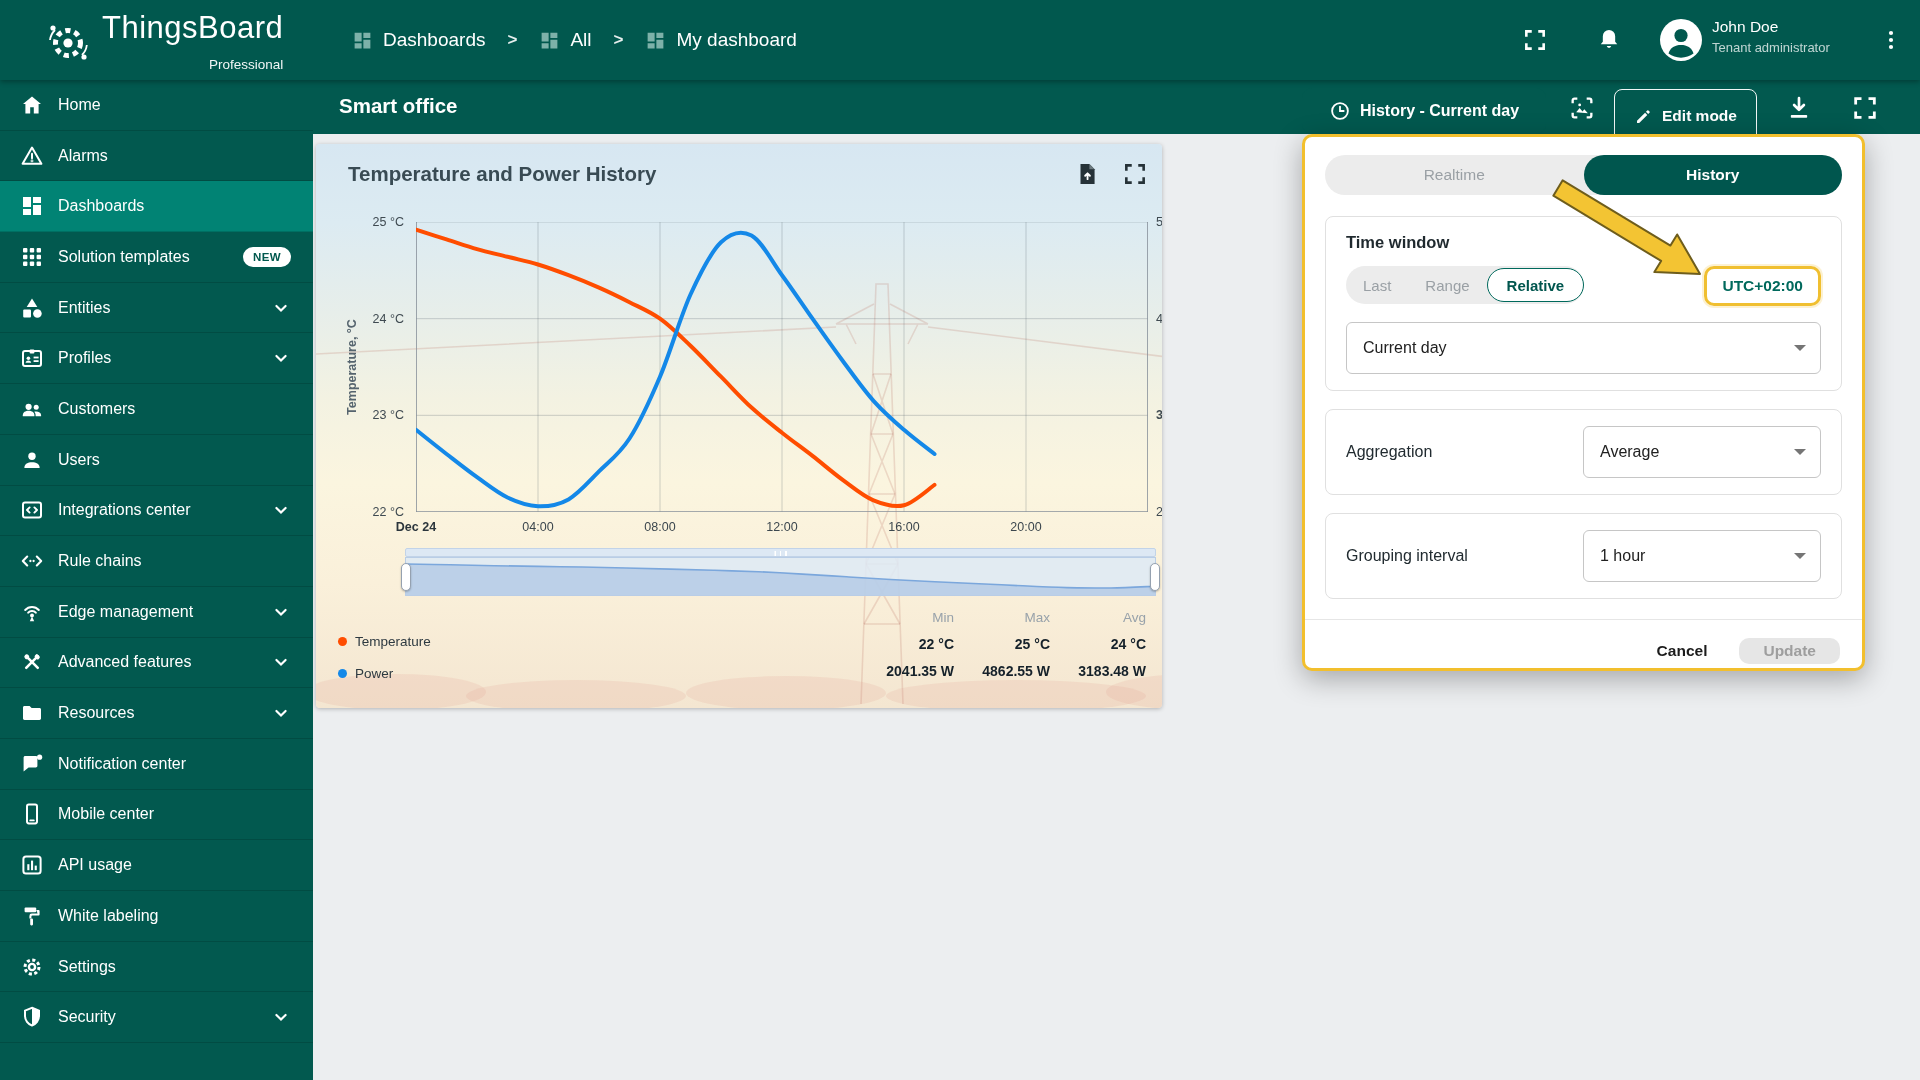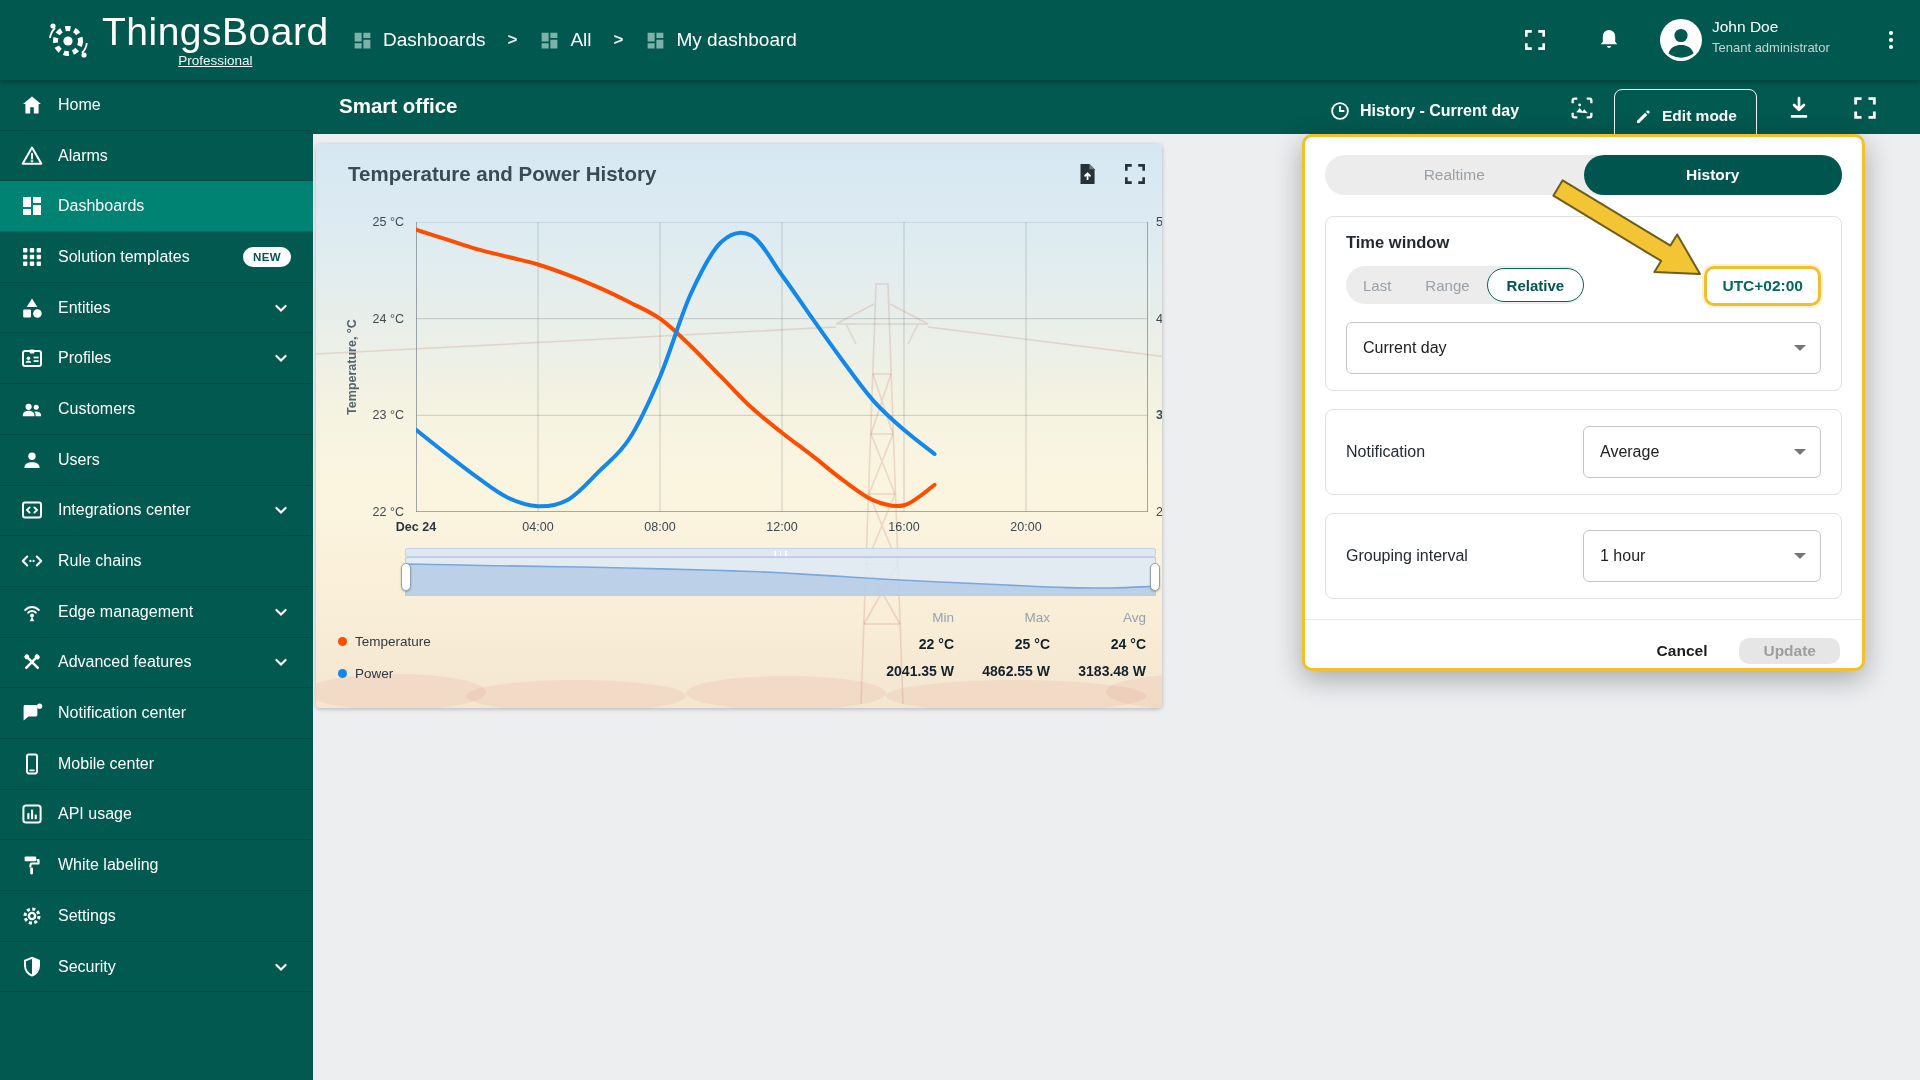--- a/index.html
+++ b/index.html
@@ -5,22 +5,22 @@
   * { margin:0; padding:0; box-sizing:border-box; }
   html,body { width:1920px; height:1080px; overflow:hidden;
     font-family:"Liberation Sans","DejaVu Sans",sans-serif; background:#eceef0; }
   .app { position:relative; width:1920px; height:1080px; }
 
   
   .topbar { position:absolute; left:0; top:0; width:1920px; height:80px;
     background:#01584e; z-index:40; box-shadow:0 2px 5px rgba(0,0,0,.3); }
   .brand { position:absolute; left:44px; top:12px; display:flex; align-items:center; gap:10px; cursor:pointer; }
   .brand-text { color:#fff; line-height:1; }
-  .brand-name { font-size:39px; font-weight:500; letter-spacing:.5px; }
-  .brand-edition { display:block; text-align:center; font-size:13.5px; font-weight:400; margin-top:3px; opacity:.95;text-decoration:underline; }
+  .brand-name { font-size:31px; font-weight:500; letter-spacing:.5px; }
+  .brand-edition { display:block; text-align:right; font-size:13.5px; font-weight:400; margin-top:15px; opacity:.95; }
   .breadcrumb { position:absolute; left:352px; top:0; height:80px; display:flex; align-items:center; gap:22px; }
   .crumb { display:flex; align-items:center; gap:10px; color:#fff; font-size:19px; cursor:pointer; }
   .crumb .bc-icon { opacity:.75; }
   .bc-sep { color:rgba(255,255,255,.9); font-size:17px; font-weight:700; }
   .top-right { position:absolute; right:0; top:0; height:80px; display:flex; align-items:center; }
   .top-icon-btn { width:30px; height:30px; color:#fff; cursor:pointer; display:flex; align-items:center; justify-content:center; }
   .tr-fullscreen { position:absolute; right:370px; }
   .tr-bell { position:absolute; right:296px; }
   .avatar { position:absolute; right:218px; top:19px; width:42px; height:42px; cursor:pointer; }
   .user-block { position:absolute; right:60px; top:18px; width:148px; color:#fff; cursor:pointer; }
@@ -388,20 +388,33 @@
           </svg>
         </span>
       <span class="nav-label">Advanced features</span>
       <span class="nav-chevron">
           <svg width="20" height="20" viewBox="0 0 24 24" fill="none" stroke="#fff" stroke-width="2.6" stroke-linecap="round">
             <path d="M6.5 9.5 12 15l5.5-5.5"></path>
           </svg>
         </span>
     </div>
 
+    <div class="nav-item">
+      <span class="nav-icon">
+          <svg width="24" height="24" viewBox="0 0 24 24" fill="#fff">
+            <path d="M3 6.4C3 5.6 3.7 5 4.5 5h5.1l2 2h7.9c.8 0 1.5.6 1.5 1.4v9.2c0 .8-.7 1.4-1.5 1.4h-15C3.7 19 3 18.4 3 17.6z"></path>
+          </svg>
+        </span>
+      <span class="nav-label">Resources</span>
+      <span class="nav-chevron">
+          <svg width="20" height="20" viewBox="0 0 24 24" fill="none" stroke="#fff" stroke-width="2.6" stroke-linecap="round">
+            <path d="M6.5 9.5 12 15l5.5-5.5"></path>
+          </svg>
+        </span>
+    </div>
 
     <div class="nav-item">
       <span class="nav-icon">
           <svg width="24" height="24" viewBox="0 0 24 24" fill="#fff">
             <path d="M3.6 5.6C3.6 4.7 4.3 4 5.2 4h10.6c.9 0 1.6.7 1.6 1.6v8.2c0 .9-.7 1.6-1.6 1.6H8.6l-5 4z"></path>
             <circle cx="19.6" cy="5.2" r="2.6"></circle>
           </svg>
         </span>
       <span class="nav-label">Notification center</span>
     </div>
@@ -648,21 +661,21 @@
         </div>
         <span class="utc-box">UTC+02:00</span>
       </div>
       <div class="select-box">
         <span>Current day</span>
         <span class="caret"></span>
       </div>
     </div>
 
     <div class="p-card row-card">
-      <span class="row-label">Notification</span>
+      <span class="row-label">Aggregation</span>
       <div class="select-box">
         <span>Average</span>
         <span class="caret"></span>
       </div>
     </div>
 
     <div class="p-card row-card">
       <span class="row-label">Grouping interval</span>
       <div class="select-box">
         <span>1 hour</span>

